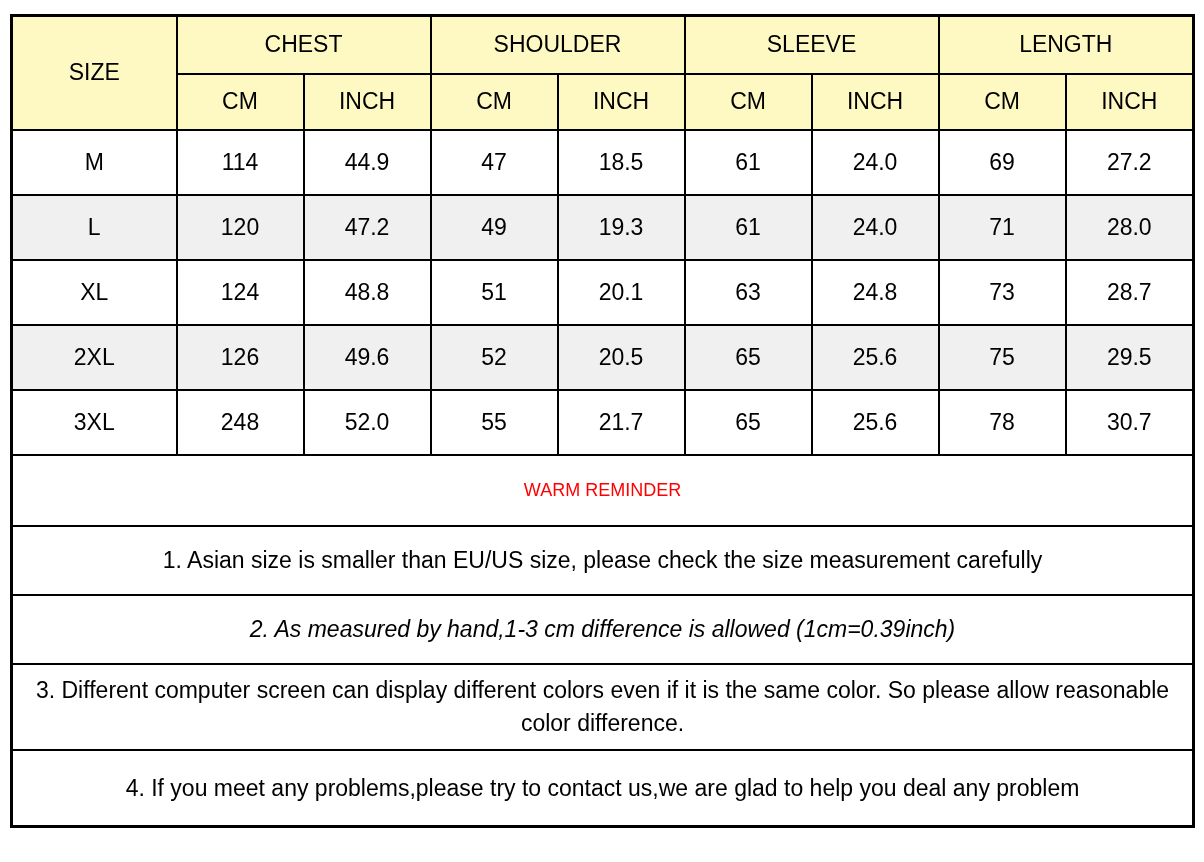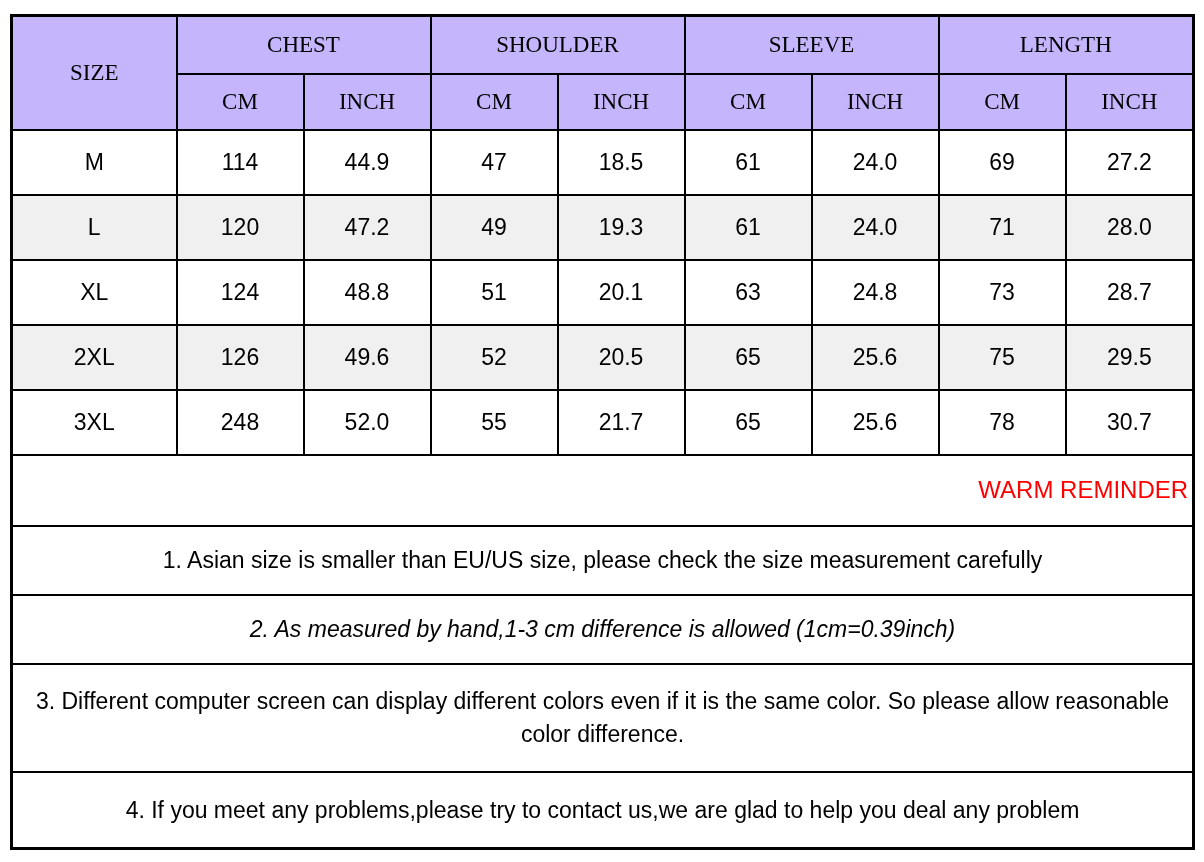--- a/index.html
+++ b/index.html
@@ -28,39 +28,39 @@
     text-align: center;
     vertical-align: middle;
     font-size: 23px;
     font-weight: normal;
     padding: 0;
     overflow: hidden;
   }
   tr.group-row { height: 58px; }
   tr.unit-row  { height: 56px; }
   tr.data-row  { height: 65px; }
-  tr.group-row th, tr.unit-row th { background: #c4b5fd; font-family: Liberation Serif, serif; }
+  tr.group-row th, tr.unit-row th { background: #fef9c3; }
   tr.data-row.stripe td { background: #f0f0f0; }
 
   tr.reminder-row { height: 71px; }
   tr.reminder-row td {
-    text-align: right;
+    text-align: center;
     padding: 8px 4px;
     color: #ff0000;
-    font-size: 24px;
+    font-size: 18px;
   }
   tr.note-row td {
     text-align: center;
     padding: 0 5px;
     font-size: 23px;
     line-height: 1.4;
   }
   tr.note-row-1 { height: 69px; }
   tr.note-row-2 { height: 69px; font-style: italic; }
-  tr.note-row-3 { height: 108px; }
+  tr.note-row-3 { height: 86px; }
   tr.note-row-4 { height: 77px; margin-top: 16px; }
 </style>
 </head>
 <body>
 
 <div class="chart-wrap">
   <table class="size-chart">
     <colgroup>
       <col style="width:165px">
       <col style="width:127px">

